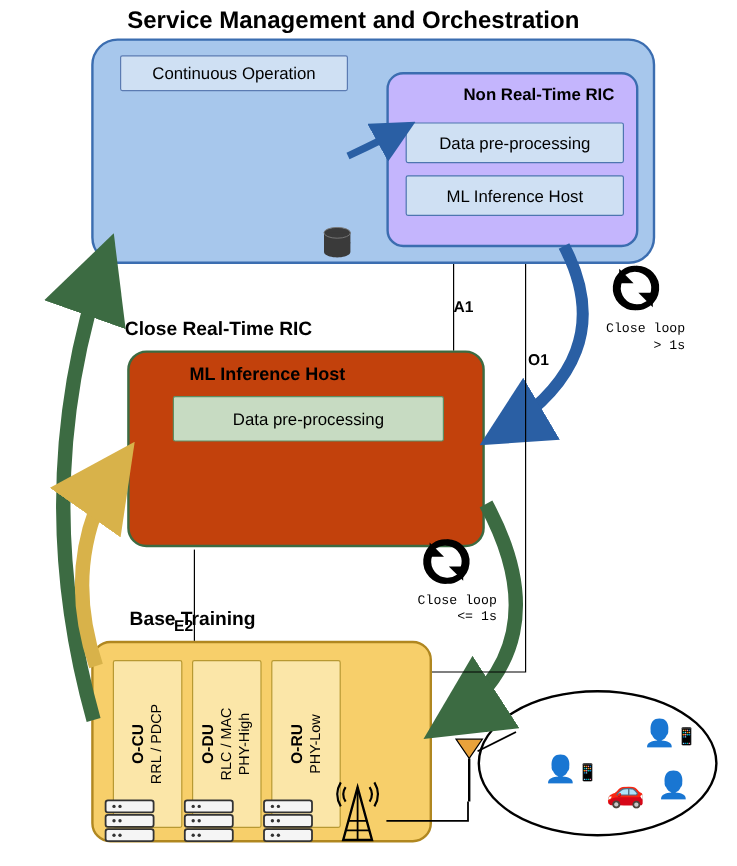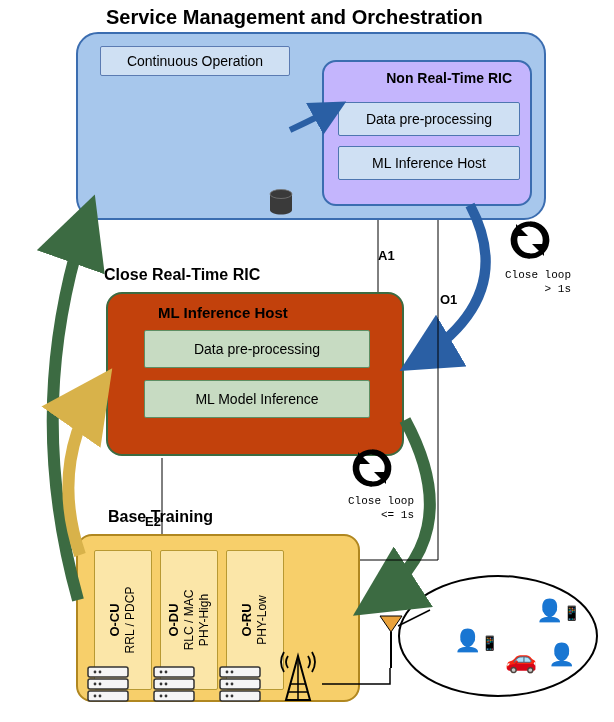--- a/index.html
+++ b/index.html
@@ -114,21 +114,20 @@
   <path d="M2 5v8c0 2.5 5 4.5 11 4.5s11-2 11-4.5V5" fill="#3a3a3a"></path>
   <path d="M2 13v8c0 2.5 5 4.5 11 4.5s11-2 11-4.5v-8" fill="#3a3a3a"></path>
   <ellipse cx="13" cy="5" rx="11" ry="4.5" fill="none" stroke="#777" stroke-width="0.8"></ellipse>
 </svg>
 
 <div class="abs mid-title nearrt-title">Close Real-Time RIC</div>
 <div class="abs nearrt">
   <div class="nearrt-sub">ML Inference Host</div>
   <div class="stack">
     <div class="box3">Data pre-processing</div>
-    <div class="box3">ML Model Inference</div>
   </div>
 </div>
 
 <div class="abs mid-title bs-title">Base Training</div>
 <div class="abs bs">
   <div class="bs-slot slot1">
     <div class="vlabel"><b>O-CU</b><span>RRL / PDCP</span></div>
   </div>
   <div class="bs-slot slot2">
     <div class="vlabel"><b>O-DU</b><span style="white-space:pre;">RLC / MAC

